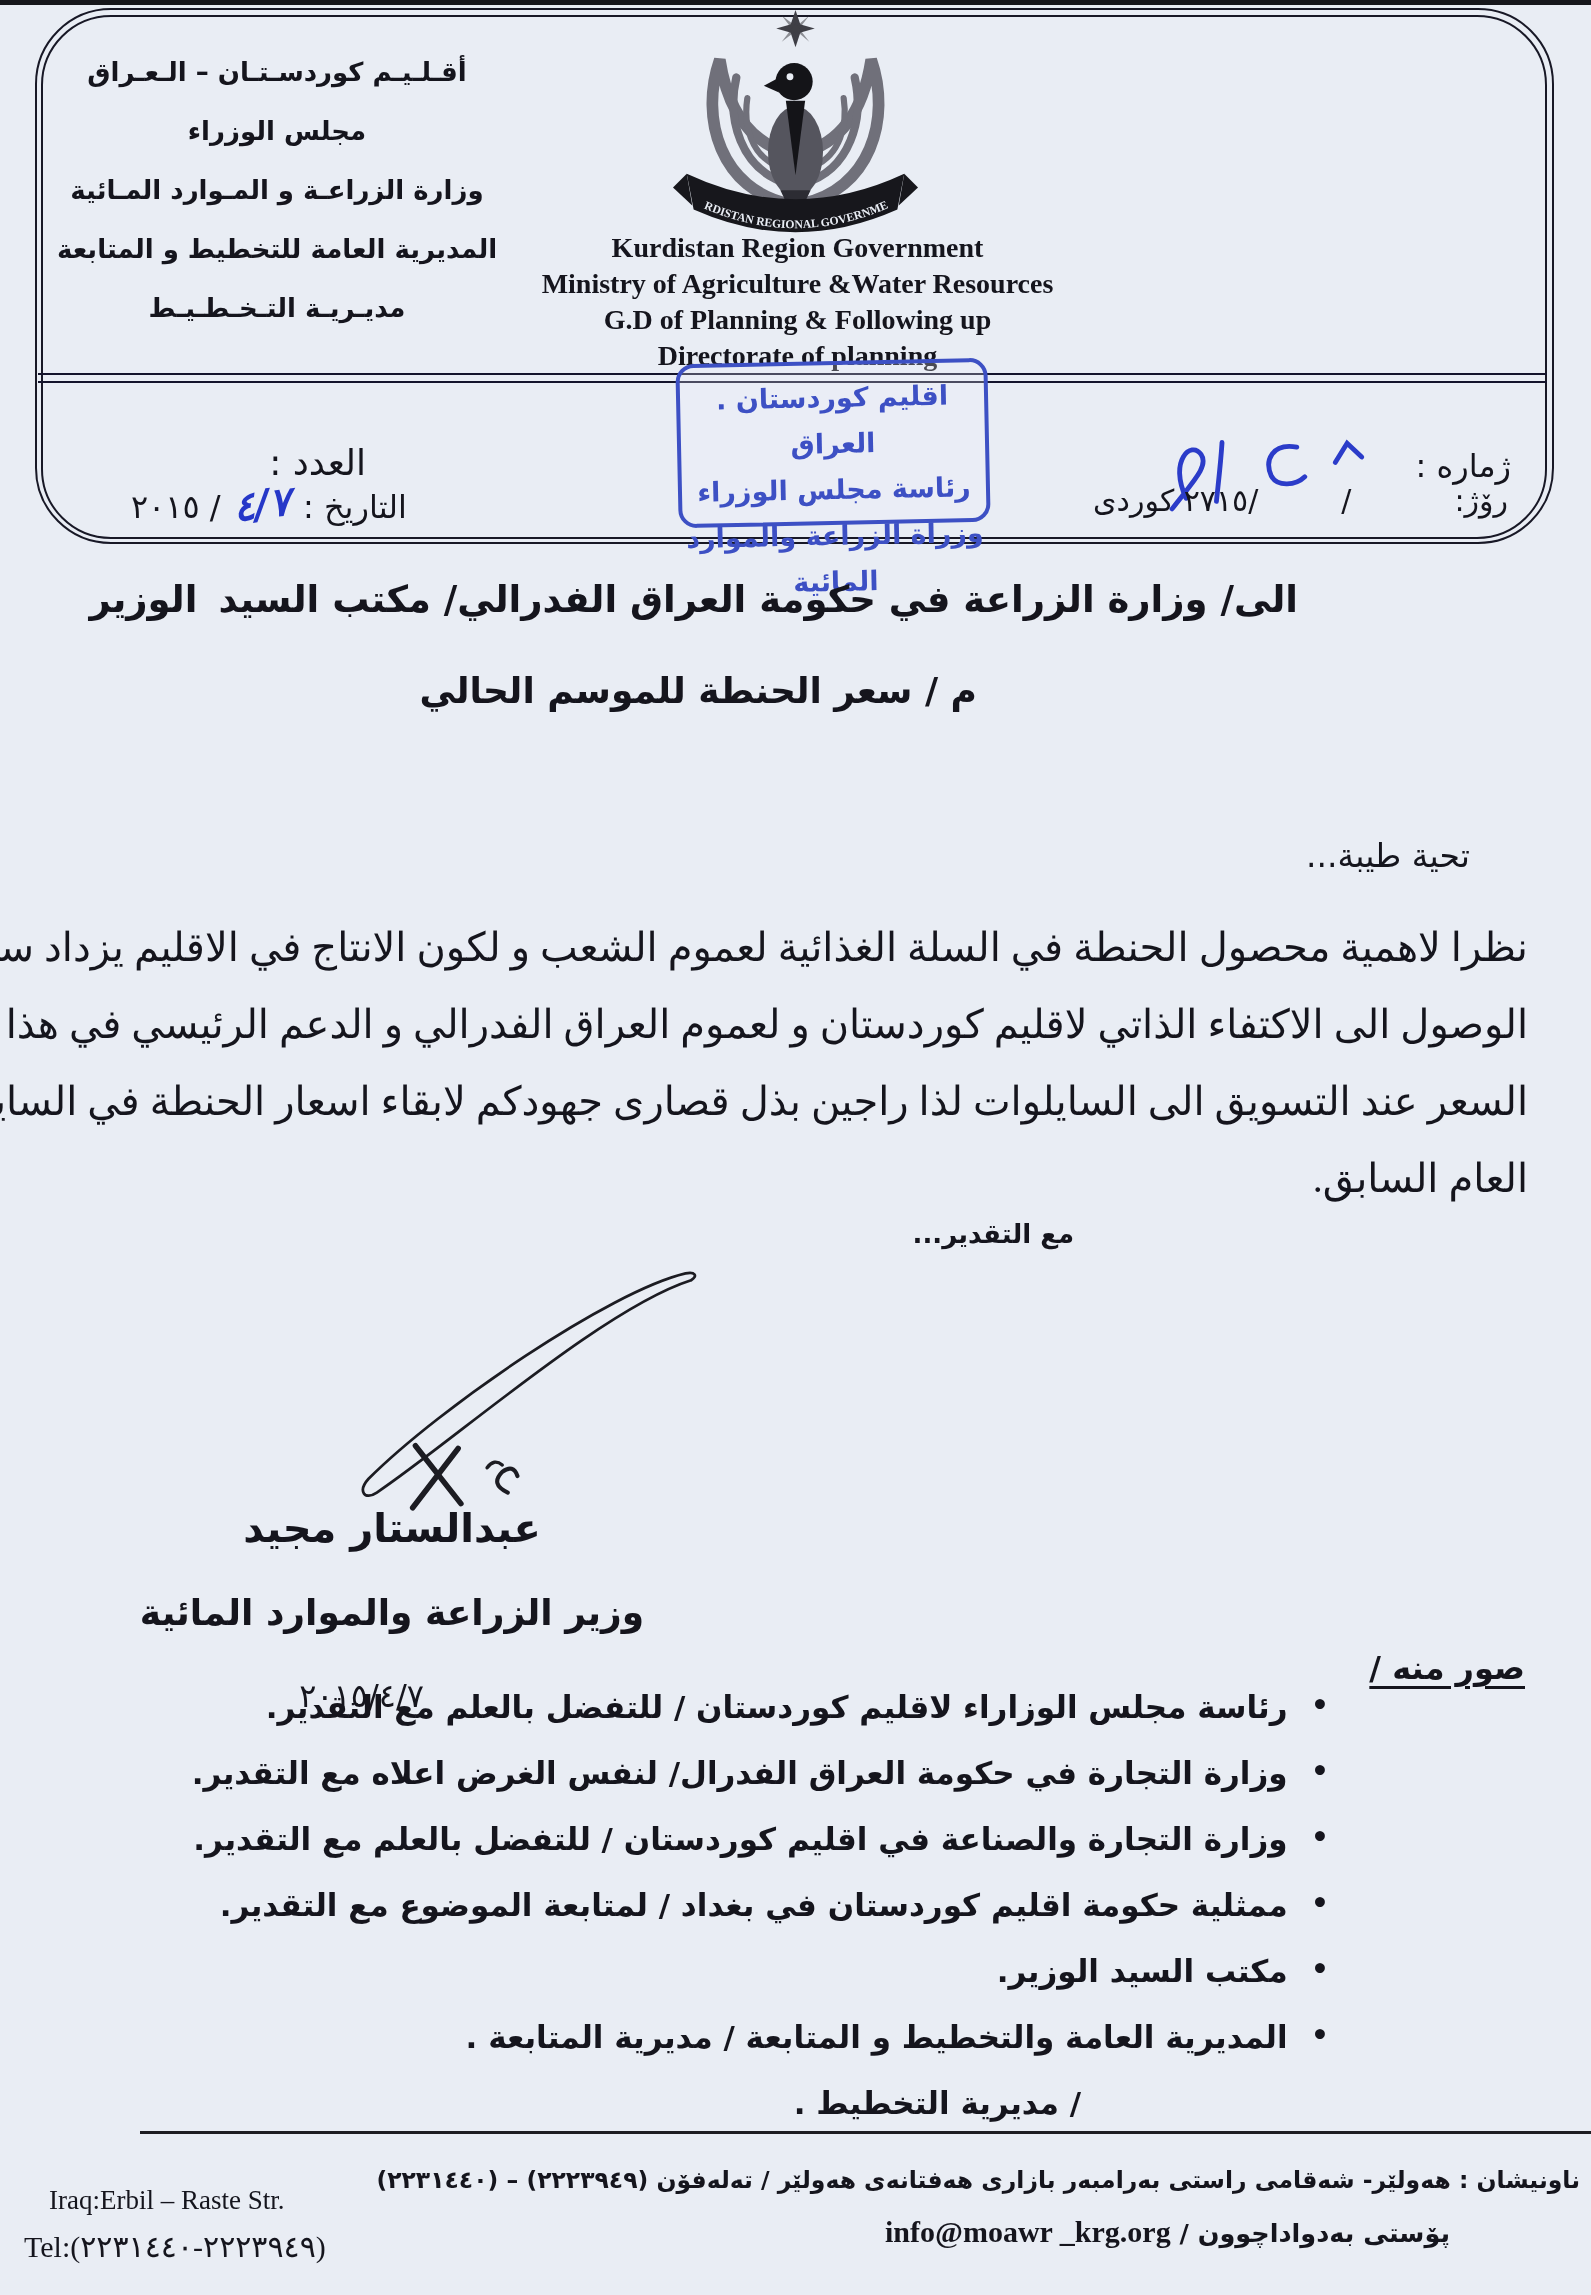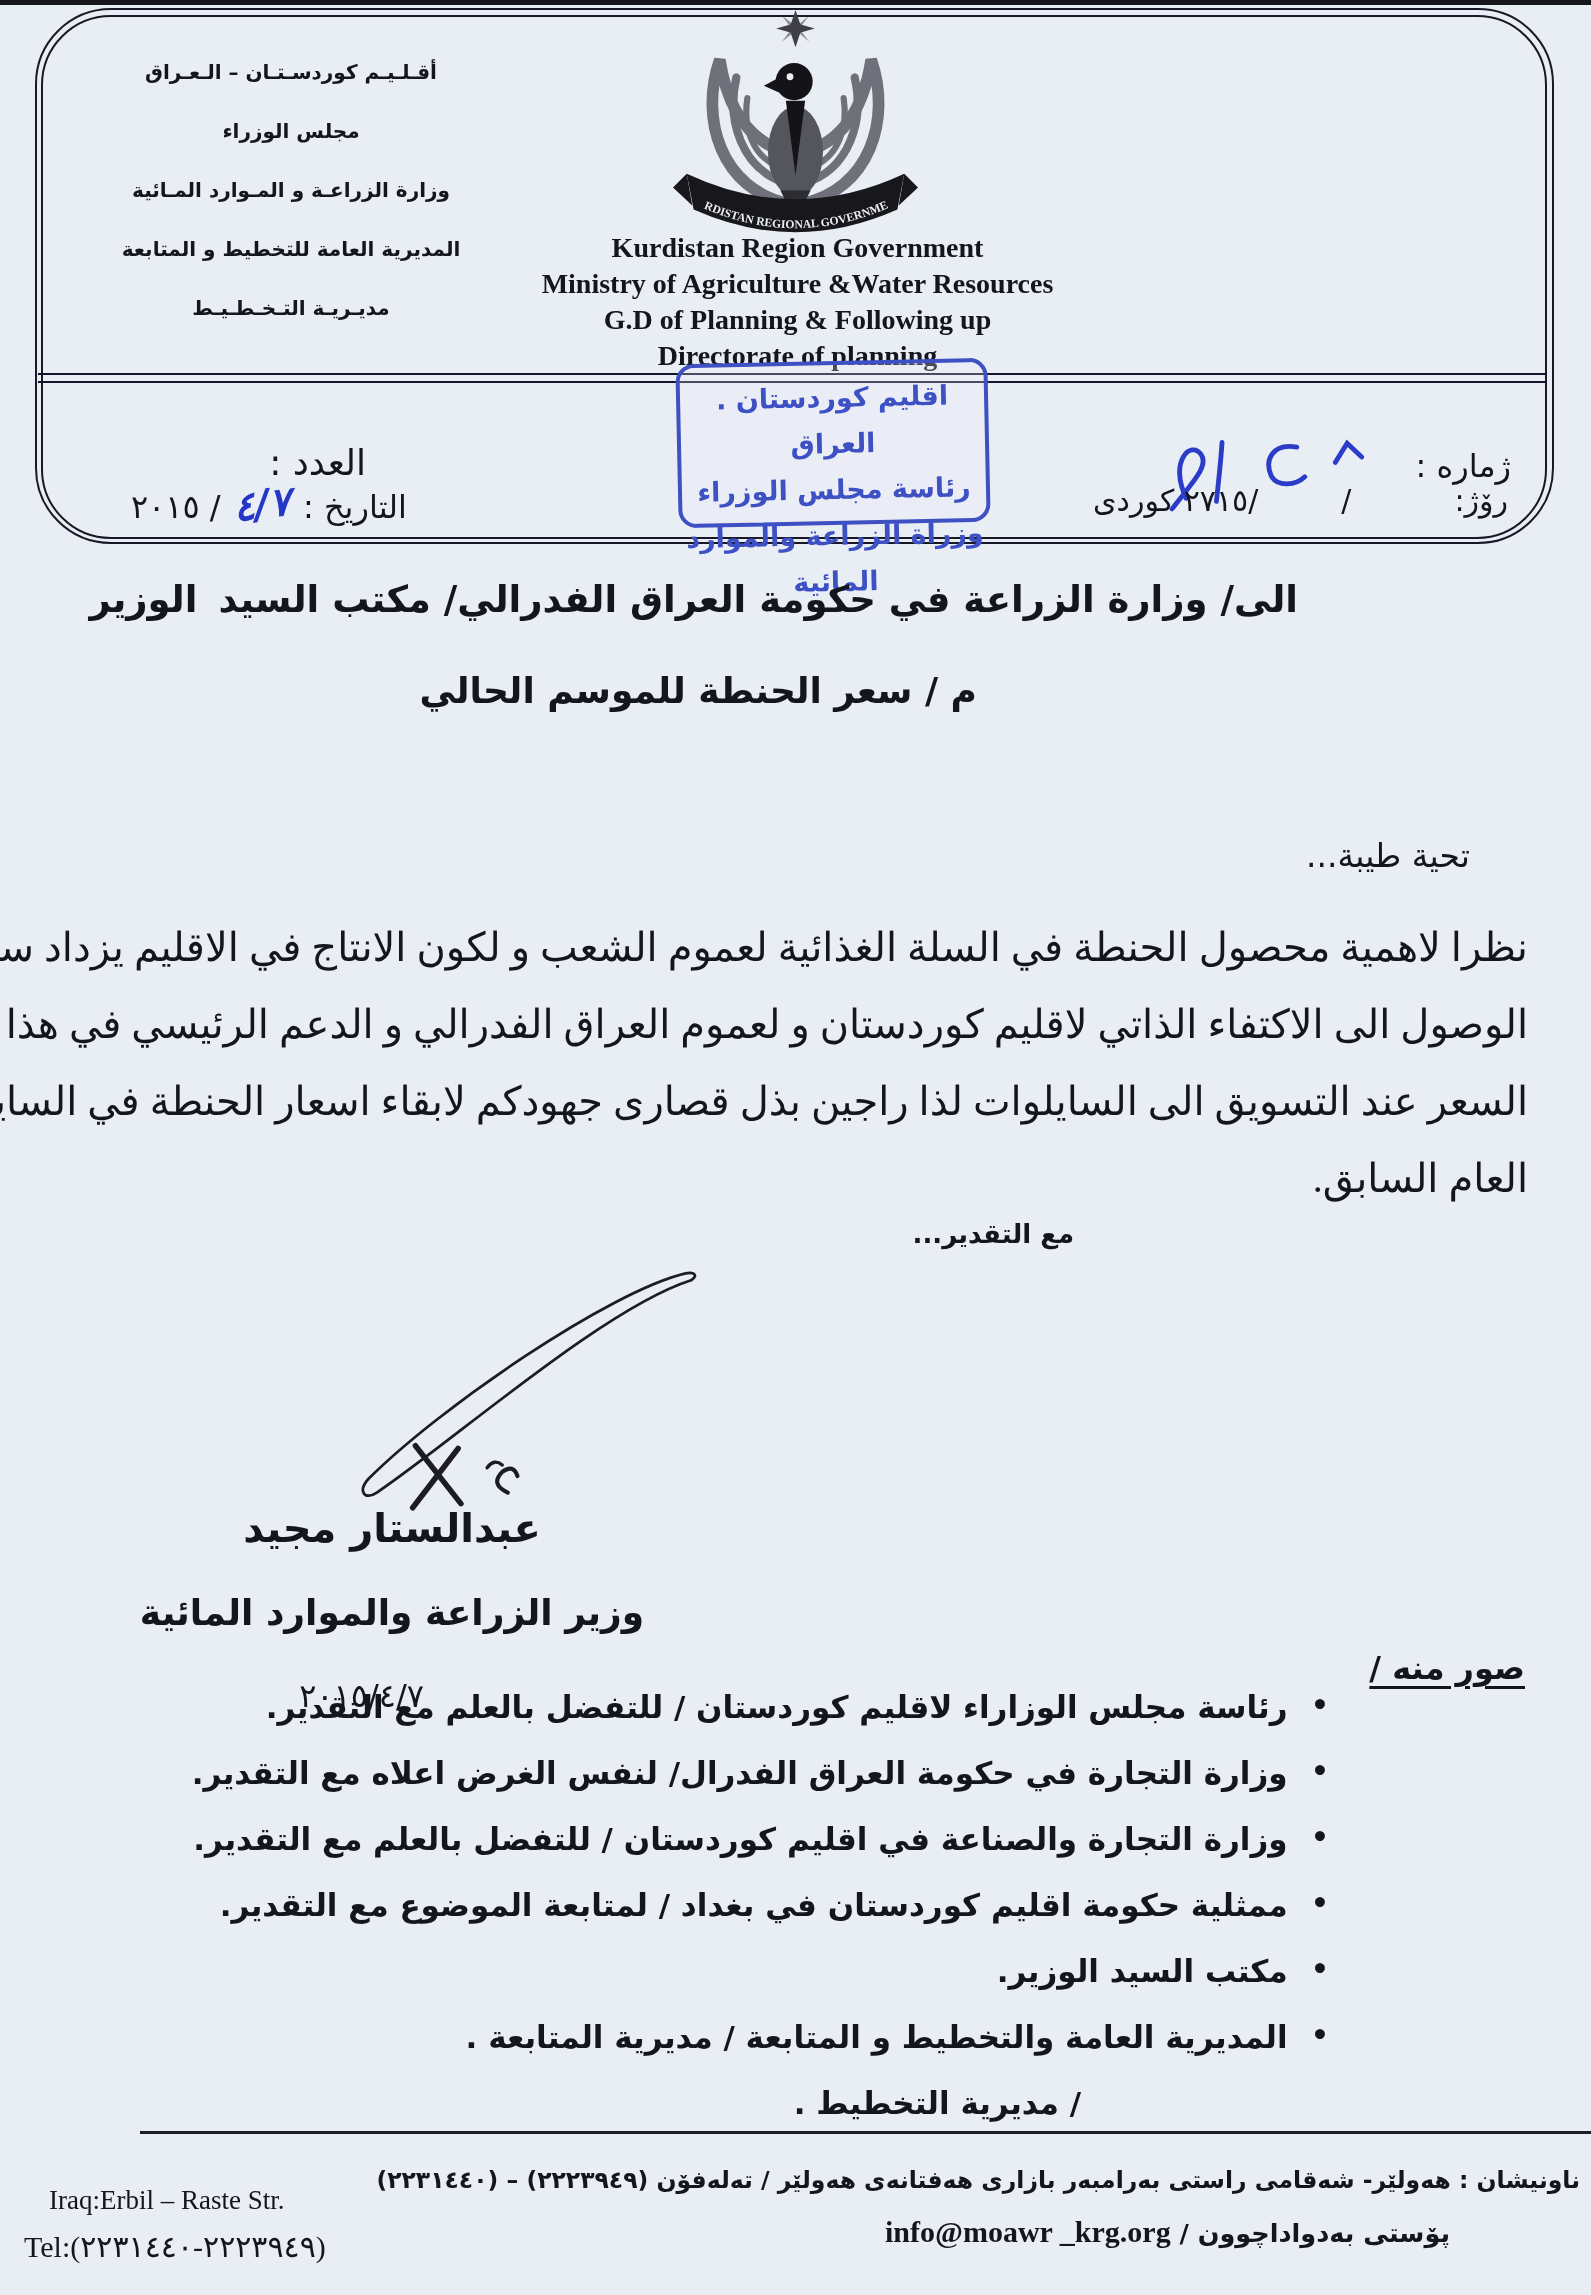--- a/index.html
+++ b/index.html
@@ -13,21 +13,21 @@
   
   .scan-top{left:0;top:0;width:1592px;height:4.8px;background:#17171c;}
   
   .frame-outer{left:36px;top:8.3px;width:1515px;height:532px;
     border:2.8px solid #181826;border-radius:76px;}
   .frame-inner{left:42px;top:14.5px;width:1502px;height:520px;
     border:2.1px solid #181826;border-radius:70px;}
   .mid-rule{left:39px;top:373px;width:1509px;height:6.2px;
     border-top:2.8px solid #14142c;border-bottom:2.8px solid #14142c;}
   .hdr-col{font-weight:bold;text-align:center;}
-  .hdr-left{left:54px;top:43px;width:476px;font-size:20px;line-height:59px;}
+  .hdr-left{left:40px;top:43px;width:476px;font-size:26px;line-height:59px;}
   .hdr-right{left:1062px;top:38px;width:494px;font-size:30px;line-height:54px;}
   .hdr-en{left:519px;top:230px;width:559px;text-align:center;direction:ltr;
     font-family:"Liberation Serif", serif;font-weight:bold;font-size:28px;line-height:36px;}
   .emblem{left:668px;top:9.7px;width:257px;height:223px;}
   
   .ref-num{right:80px;top:424px;font-size:32px;direction:rtl;display:flex;align-items:center;gap:37px;}
   .scrawl{width:221px;height:83px;transform:rotate(-6deg);}
   .ref-day{right:83px;top:483px;font-size:30px;direction:rtl;}
   .sp{display:inline-block;}
   .ref-issue{right:1225px;top:414px;font-size:36px;margin-top:28px;}

